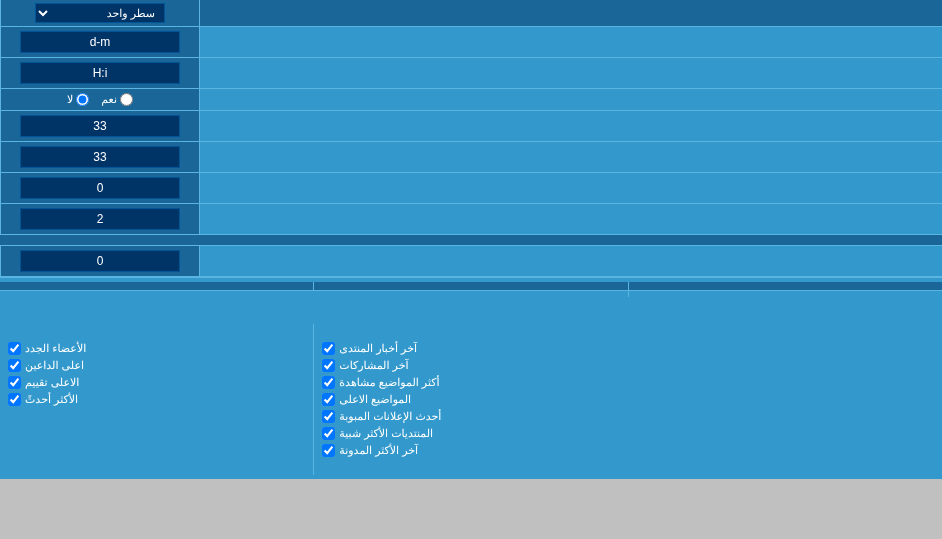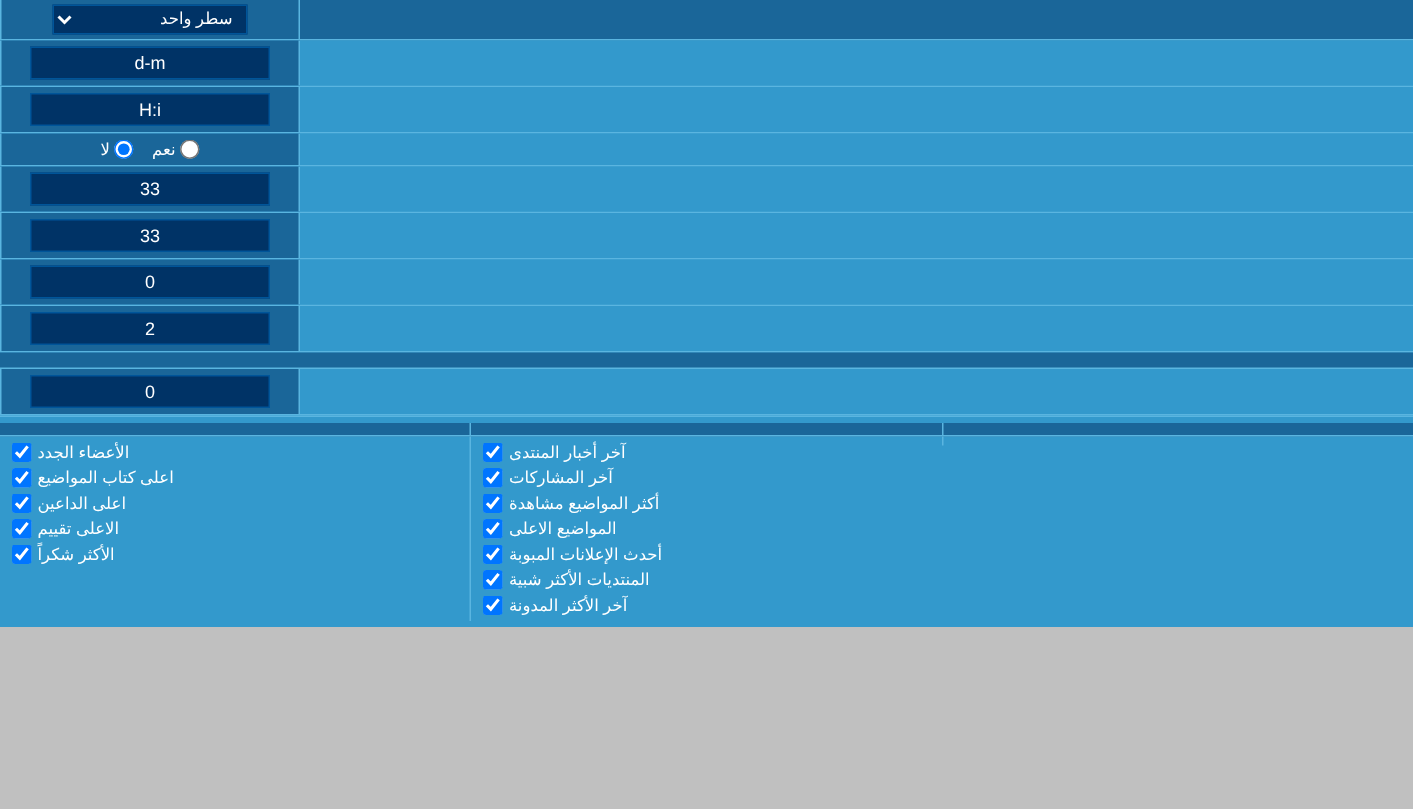--- a/index.html
+++ b/index.html
@@ -107,22 +107,23 @@
     }
     .bottom-header-cell:last-child {
       border-left: none;
     }
     .bottom-content-row {
       display: flex;
       align-items: flex-start;
     }
     .bottom-col {
       flex: 1;
-      padding: 2px 8px;
-      border-left: 1px solid #5ab5e0;
+      padding: 16px 8px;
+      border-left: 1px solid #5ab5e0;
+      margin-top: 33px;
     }
     .bottom-col:last-child {
       border-left: none;
     }
     .checkbox-item {
       display: flex;
       align-items: center;
       gap: 4px;
       padding: 2px 0;
       color: #fff;
@@ -315,32 +316,28 @@
             <input type="checkbox" checked="" style="">
           </div>
         </div>
 
       <div class="bottom-col" id="col2">
           <div class="checkbox-item">
             <span>الأعضاء الجدد</span>
             <input type="checkbox" checked="" style="">
           </div>
           <div class="checkbox-item">
-            <span>اعلى كتاب المواضيع</span>
-            <input type="checkbox" checked="" style="">
-          </div>
-          <div class="checkbox-item">
             <span>اعلى الداعين</span>
             <input type="checkbox" checked="" style="">
           </div>
           <div class="checkbox-item">
             <span>الاعلى تقييم</span>
             <input type="checkbox" checked="" style="">
           </div>
           <div class="checkbox-item">
-            <span>الأكثر شكراً</span>
+            <span>الأكثر أحدثً</span>
             <input type="checkbox" checked="" style="">
           </div>
         </div>
     </div>
   </div>
 
 </div>
 
 </body></html>

